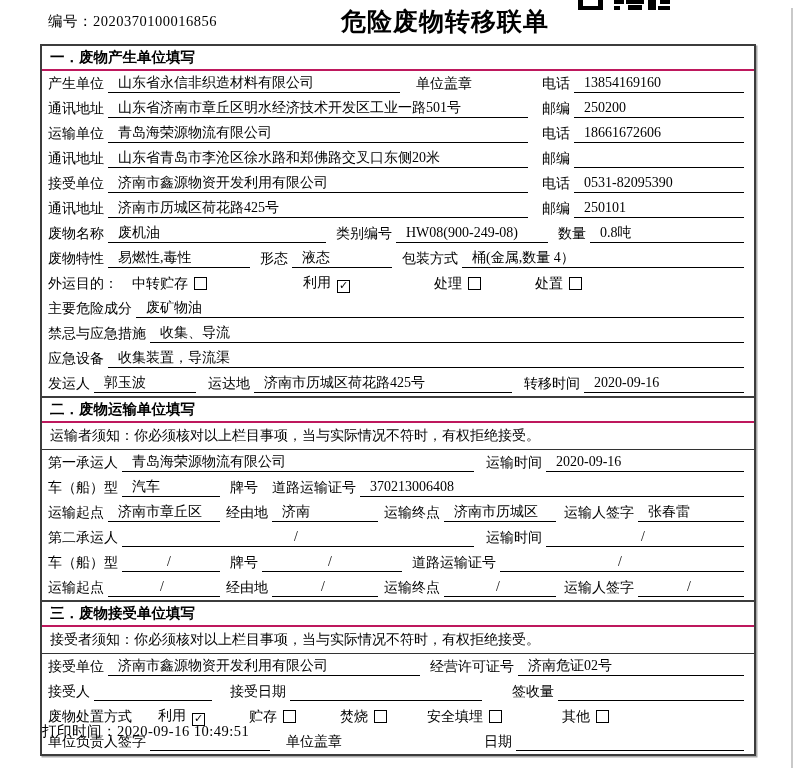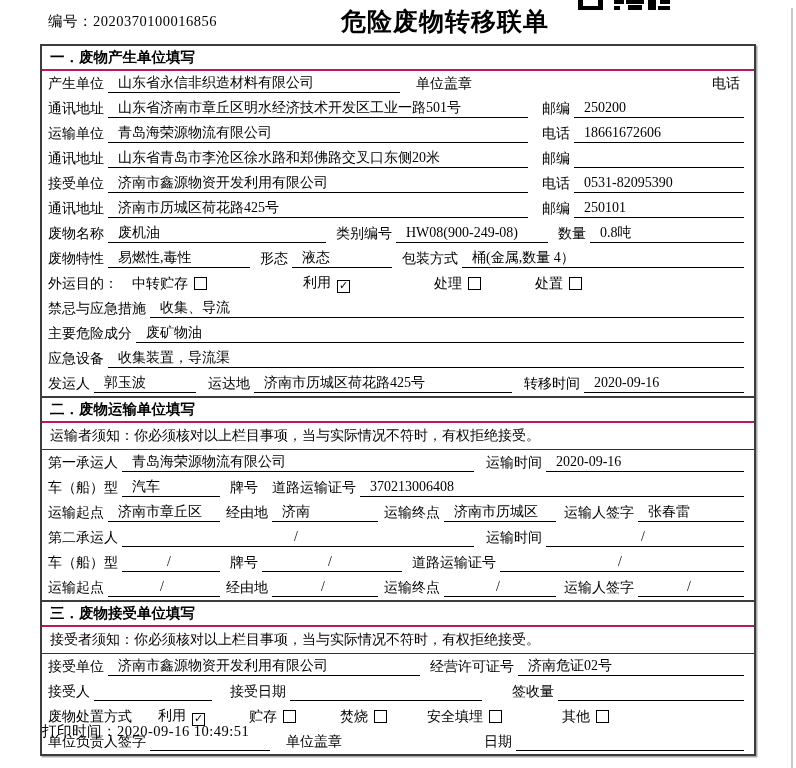--- a/index.html
+++ b/index.html
@@ -52,20 +52,21 @@
 <div class="doc-table">
 
   <div class="sec1">
     <div class="sec-title">一．废物产生单位填写</div>
 
     <div class="row">
       <span class="lb">产生单位</span>
       <span class="vl" style="width:292px">山东省永信非织造材料有限公司</span>
       <span class="lb" style="margin-left:16px">单位盖章</span>
       <span class="lb" style="margin-left:auto">电话</span>
+      <span class="vl" style="width:170px">13854169160</span>
     </div>
 
     <div class="row">
       <span class="lb">通讯地址</span>
       <span class="vl fill">山东省济南市章丘区明水经济技术开发区工业一路501号</span>
       <span class="lb" style="margin-left:14px">邮编</span>
       <span class="vl" style="width:170px">250200</span>
     </div>
 
     <div class="row">
@@ -124,27 +125,27 @@
       </span>
       <span class="opt" style="margin-left:84px">
         <span>处理</span><span class="cb"></span>
       </span>
       <span class="opt" style="margin-left:54px">
         <span>处置</span><span class="cb"></span>
       </span>
     </div>
 
     <div class="row">
+      <span class="lb">主要危险成分</span>
+      <span class="vl fill">废矿物油</span>
+    </div>
+
+    <div class="row">
       <span class="lb">禁忌与应急措施</span>
       <span class="vl fill">收集、导流</span>
-    </div>
-
-    <div class="row">
-      <span class="lb">主要危险成分</span>
-      <span class="vl fill">废矿物油</span>
     </div>
 
     <div class="row">
       <span class="lb">应急设备</span>
       <span class="vl fill">收集装置，导流渠</span>
     </div>
 
     <div class="row">
       <span class="lb">发运人</span>
       <span class="vl" style="width:102px">郭玉波</span>

